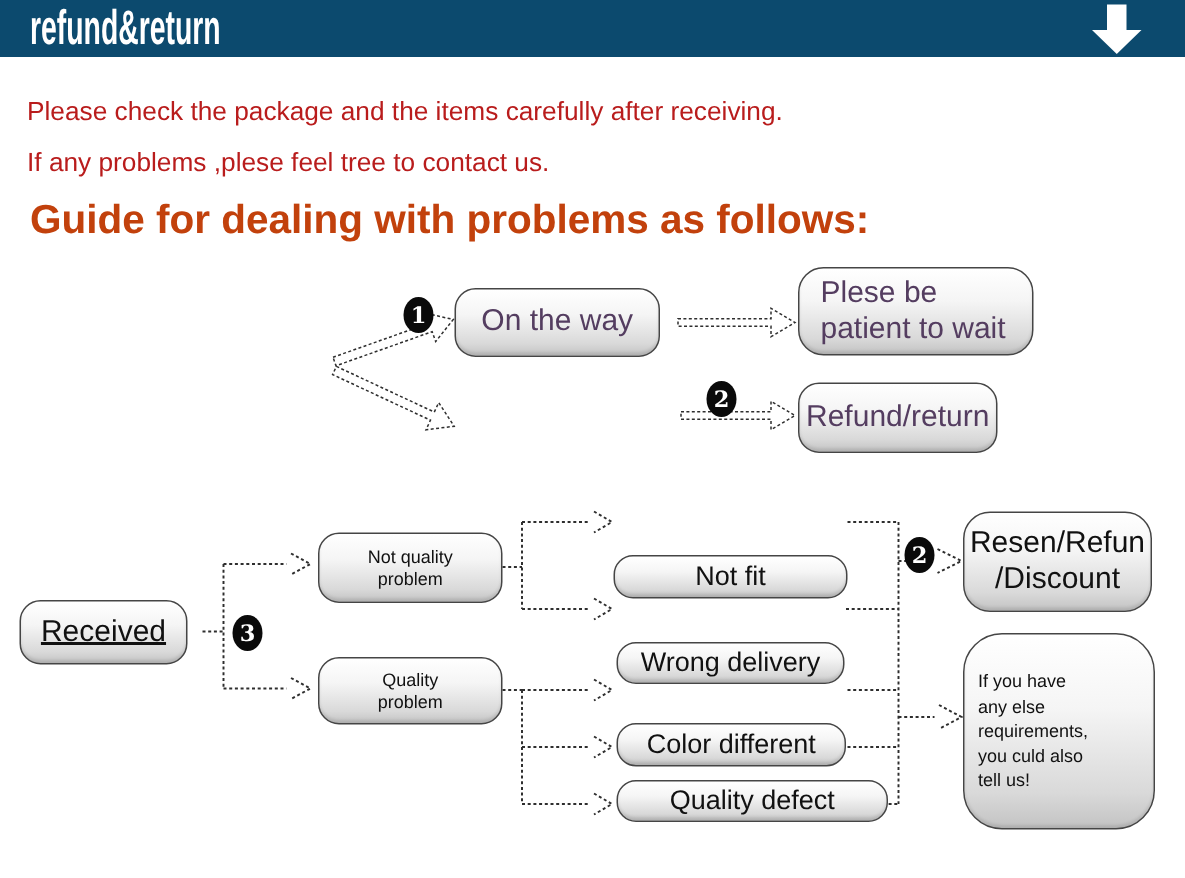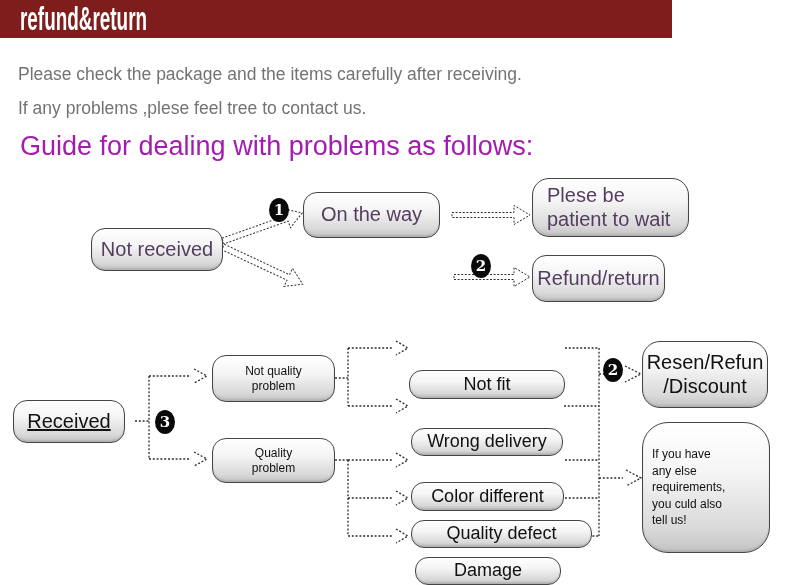--- a/index.html
+++ b/index.html
@@ -1,29 +1,29 @@
 <!DOCTYPE html>
 <html><head>
 <meta charset="utf-8">
 <style>
   html,body{margin:0;padding:0;background:#ffffff;}
   #canvas{
     position:relative;width:790px;height:585px;background:#ffffff;overflow:hidden;
     font-family:"Liberation Sans","DejaVu Sans",sans-serif;
   }
   
-  .banner{position:absolute;left:0;top:0;width:672px;height:38px;background:#7f1d1d;}
+  .banner{position:absolute;left:0;top:0;width:790px;height:38px;background:#0c4a6e;}
   .banner-title{
     position:absolute;left:20px;top:1px;color:#ffffff;font-weight:bold;font-size:30px;
     transform:scale(0.63,1.08);transform-origin:left top;white-space:nowrap;
   }
   .banner-arrow{position:absolute;left:726px;top:2px;}
   
-  .intro-line{position:absolute;left:18px;color:#737373;font-size:17.5px;white-space:nowrap;}
-  .heading{position:absolute;left:20px;top:131px;color:#a21caf;font-weight:normal;font-size:27px;white-space:nowrap;}
+  .intro-line{position:absolute;left:18px;color:#b91c1c;font-size:17.5px;white-space:nowrap;}
+  .heading{position:absolute;left:20px;top:131px;color:#c2410c;font-weight:bold;font-size:27px;white-space:nowrap;}
   
   .box{
     position:absolute;box-sizing:border-box;border:1.5px solid #454545;border-radius:14px;
     background:linear-gradient(180deg,#ffffff 0%,#f5f5f5 38%,#d9d9d9 82%,#c3c3c3 100%);
     box-shadow:inset 0 -2px 2px rgba(0,0,0,0.10);
     display:flex;align-items:center;justify-content:center;text-align:center;
     color:#111111;line-height:1.18;
   }
   .pre{white-space:pre-line;}
   .purple{color:#543d60;}
@@ -103,38 +103,36 @@
       <path class="dot" d="M565,498 L599,498"></path>
       <path class="dot" d="M562,536 L599,536"></path>
       <path class="dot" d="M599,348 L599,536"></path>
       <path class="dot" d="M599,374 L622,374"></path>
       <path class="dot" d="M625,366 L641,374 L625,382"></path>
       <path class="dot" d="M599,478 L623,478"></path>
       <path class="dot" d="M626,470 L641,478 L626,486"></path>
     </g>
   </svg>
 
-  <div class="box purple f20" style="left:91px;top:228px;width:132px;height:43px;">Not received</div>
   <div class="box purple f20" style="left:303px;top:192px;width:137px;height:46px;">On the way</div>
   <div class="box purple f20" style="left:532px;top:255px;width:133px;height:47px;">Refund/return</div>
   <div class="box purple f20 pre left-align" style="left:532px;top:178px;width:157px;height:59px;padding-left:14px;border-radius:17px;">Plese be
 patient to wait</div>
   <div class="badge" style="left:269px;top:198px;width:20px;height:24px;">1</div>
   <div class="badge" style="left:471px;top:254px;width:20px;height:24px;">2</div>
 
   <div class="box f20" style="left:13px;top:400px;width:112px;height:43px;text-decoration:underline;">Received</div>
   <div class="box f19 pre" style="left:212px;top:355px;width:123px;height:47px;">Not quality
 problem</div>
   <div class="box f19 pre" style="left:212px;top:438px;width:123px;height:45px;">Quality
 problem</div>
   <div class="box f18" style="left:409px;top:334px;width:156px;height:29px;border-radius:13px;">Not fit</div>
   <div class="box f18" style="left:411px;top:392px;width:152px;height:28px;border-radius:13px;">Wrong delivery</div>
   <div class="box f18" style="left:411px;top:446px;width:153px;height:29px;border-radius:13px;">Color different</div>
   <div class="box f18" style="left:411px;top:484px;width:181px;height:28px;border-radius:13px;">Quality defect</div>
-  <div class="box f18" style="left:415px;top:521px;width:146px;height:28px;border-radius:13px;">Damage</div>
   <div class="box f20 pre" style="left:642px;top:341px;width:126px;height:67px;border-radius:18px;">Resen/Refun
 /Discount</div>
   <div class="box f19 pre left-align" style="left:642px;top:422px;width:128px;height:131px;padding-left:9px;border-radius:26px;line-height:1.38;">If you have
 any else
 requirements,
 you culd also
 tell us!</div>
   <div class="badge" style="left:155px;top:410px;width:20px;height:24px;">3</div>
   <div class="badge" style="left:603px;top:358px;width:20px;height:24px;">2</div>
 

